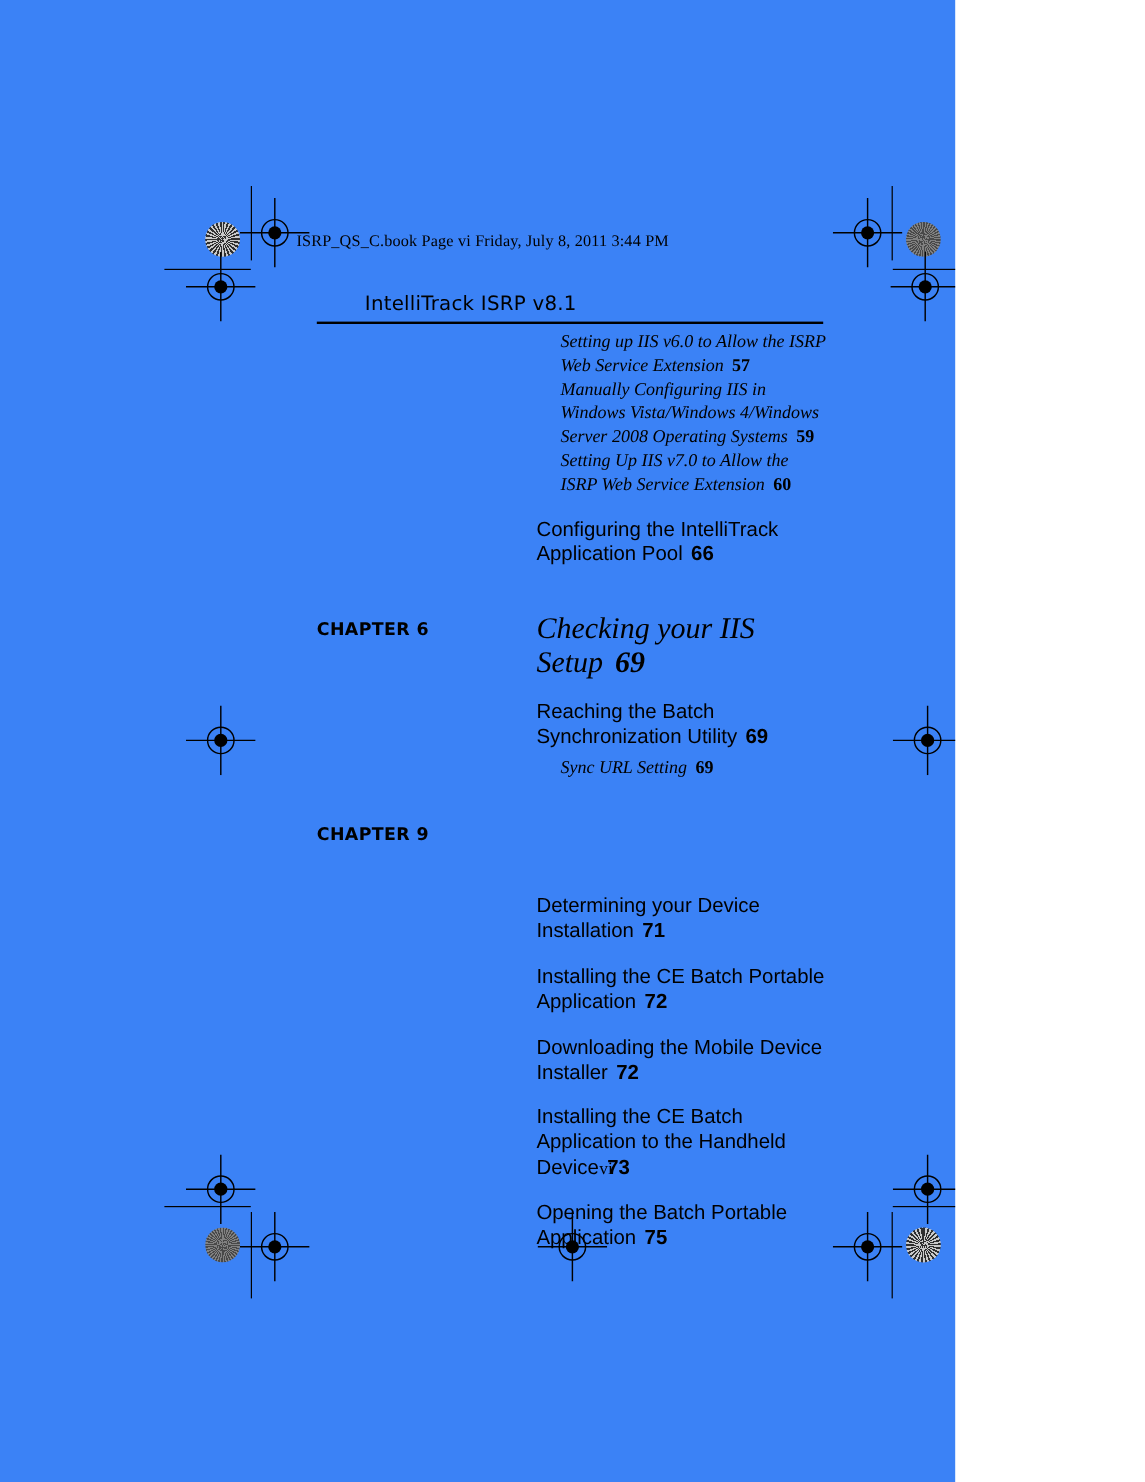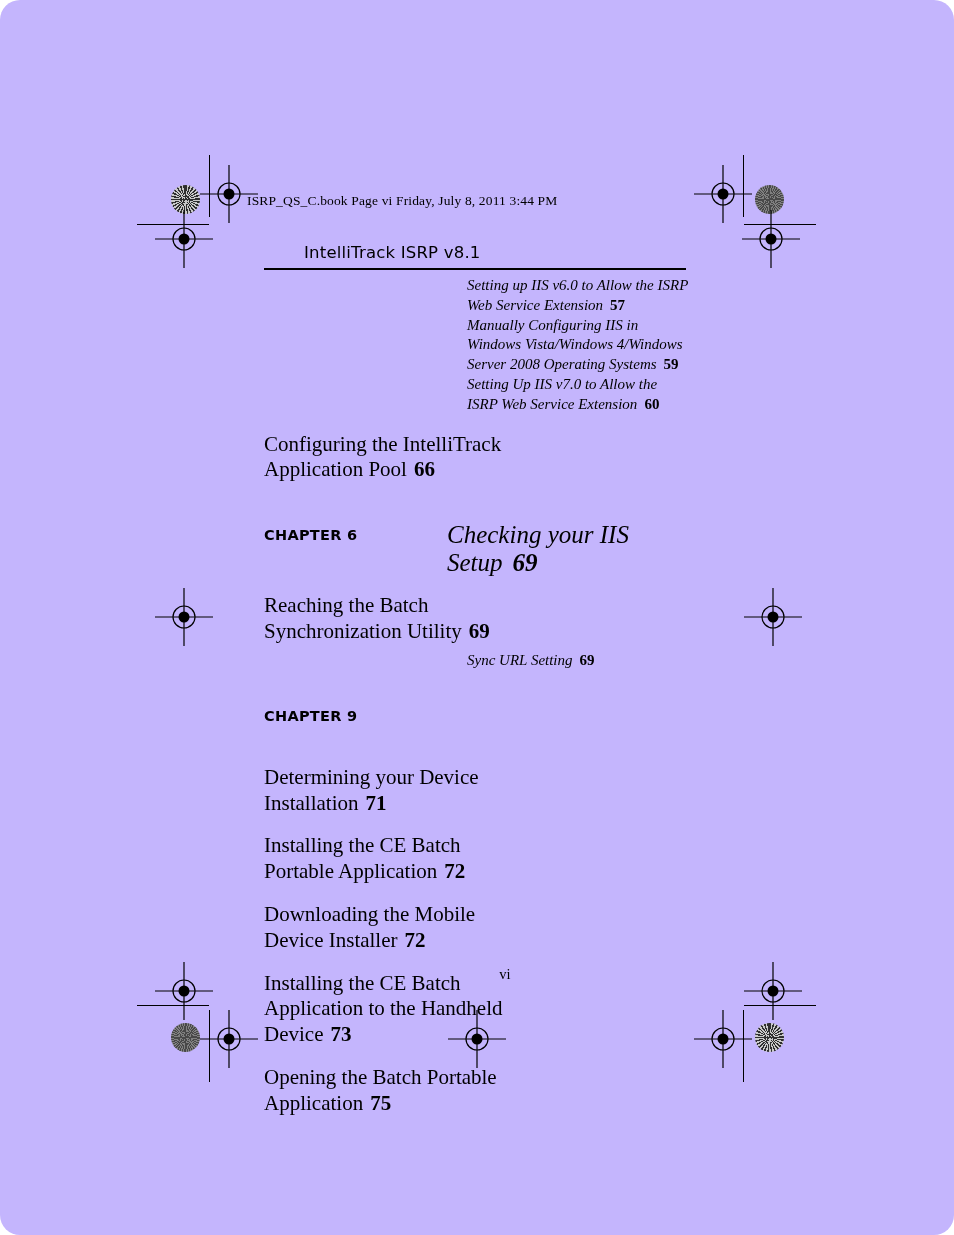--- a/index.html
+++ b/index.html
@@ -2,27 +2,26 @@
 <html><head>
 <meta charset="utf-8">
 <style>
   html, body {
     margin: 0;
     padding: 0;
     background: #ffffff;
   }
   .page {
     position: relative;
-    width: 954px;
+    width: 796px;
     height: 1235px;
-    background: #c4b5fd;
+    background: #3b82f6;
     overflow: hidden;
     font-family: "Liberation Serif", "DejaVu Serif", serif;
     color: #000000;
-    border-radius: 20px;
   }
 
   
   .rule-h {
     position: absolute;
     height: 1px;
     background: #000;
   }
   .rule-v {
     position: absolute;
@@ -92,25 +91,26 @@
     width: 425px;
   }
 
   .entry {
     position: relative;
     margin: 0;
   }
 
   
   .lvl1 {
+    margin-left: 183px;
     width: 242px;
-    font-size: 21px;
+    font-size: 17px;
     line-height: 1.23;
     margin-top: 17px;
-    font-family: Liberation Serif, serif;
+    font-family: Liberation Sans, sans-serif;
   }
   .lvl1 .pg {
     font-weight: bold;
     padding-left: 7px;
   }
 
   
   .lvl2 {
     margin-left: 203px;
     width: 224px;

